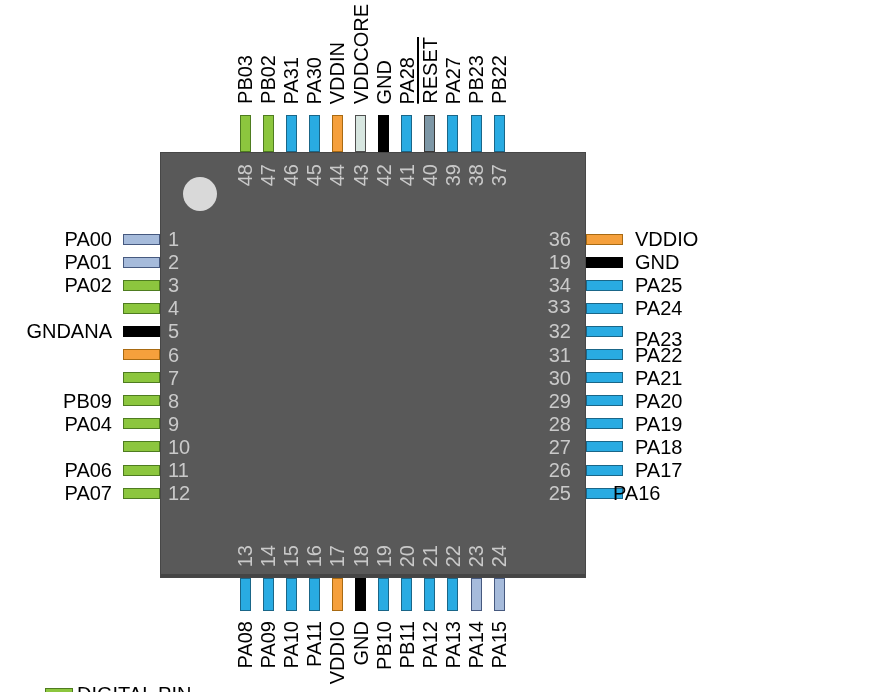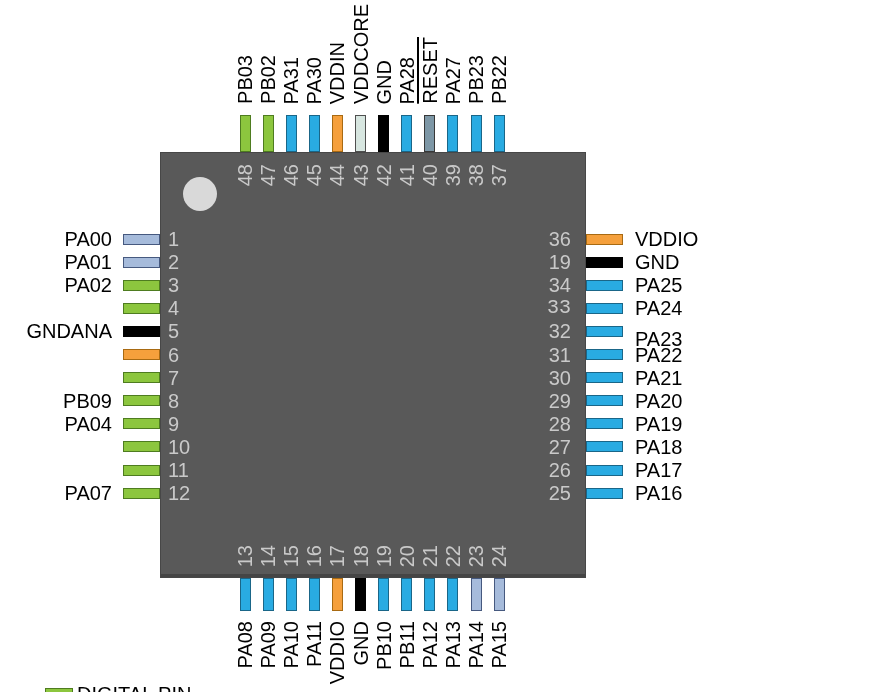--- a/index.html
+++ b/index.html
@@ -62,20 +62,21 @@
     <div class="lead" style="left: 123px; top: 395.2px; width: 37px; height: 11px; background: rgb(140, 198, 62); border-color: rgb(78, 124, 32);"></div>
     <span class="htext num" style="left: 168px; top: 389.7px;">8</span>
     <span class="htext alignright" style="left: 0px; width: 112px; top: 389.7px;">PB09</span>
     <div class="lead" style="left: 123px; top: 418.3px; width: 37px; height: 11px; background: rgb(140, 198, 62); border-color: rgb(78, 124, 32);"></div>
     <span class="htext num" style="left: 168px; top: 412.8px;">9</span>
     <span class="htext alignright" style="left: 0px; width: 112px; top: 412.8px;">PA04</span>
     <div class="lead" style="left: 123px; top: 441.4px; width: 37px; height: 11px; background: rgb(140, 198, 62); border-color: rgb(78, 124, 32);"></div>
     <span class="htext num" style="left: 168px; top: 435.9px;">10</span>
     <div class="lead" style="left: 123px; top: 464.5px; width: 37px; height: 11px; background: rgb(140, 198, 62); border-color: rgb(78, 124, 32);"></div>
     <span class="htext num" style="left: 168px; top: 459px;">11</span>
+    <span class="htext alignright" style="left: 0px; width: 112px; top: 459px;">PA06</span>
     <div class="lead" style="left: 123px; top: 487.6px; width: 37px; height: 11px; background: rgb(140, 198, 62); border-color: rgb(78, 124, 32);"></div>
     <span class="htext num" style="left: 168px; top: 482.1px;">12</span>
     <span class="htext alignright" style="left: 0px; width: 112px; top: 482.1px;">PA07</span>
     <div class="lead" style="left: 586px; top: 233.5px; width: 37px; height: 11px; background: rgb(245, 160, 60); border-color: rgb(168, 106, 18);"></div>
     <span class="htext num alignright" style="left: 537px; width: 34px; top: 228px;">36</span>
     <span class="htext" style="left: 635px; top: 228px;">VDDIO</span>
     <div class="lead" style="left: 586px; top: 256.6px; width: 37px; height: 11px; background: rgb(0, 0, 0); border-color: rgb(0, 0, 0);"></div>
     <span class="htext num alignright" style="left: 537px; width: 34px; top: 251.1px;">19</span>
     <span class="htext" style="left: 635px; top: 251.1px;">GND</span>
     <div class="lead" style="left: 586px; top: 279.7px; width: 37px; height: 11px; background: rgb(41, 171, 226); border-color: rgb(26, 102, 136);"></div>
@@ -100,21 +101,21 @@
     <span class="htext num alignright" style="left: 537px; width: 34px; top: 412.8px;">28</span>
     <span class="htext" style="left: 635px; top: 412.8px;">PA19</span>
     <div class="lead" style="left: 586px; top: 441.4px; width: 37px; height: 11px; background: rgb(41, 171, 226); border-color: rgb(26, 102, 136);"></div>
     <span class="htext num alignright" style="left: 537px; width: 34px; top: 435.9px;">27</span>
     <span class="htext" style="left: 635px; top: 435.9px; text-align: center;">PA18</span>
     <div class="lead" style="left: 586px; top: 464.5px; width: 37px; height: 11px; background: rgb(41, 171, 226); border-color: rgb(26, 102, 136);"></div>
     <span class="htext num alignright" style="left: 537px; width: 34px; top: 459px;">26</span>
     <span class="htext" style="left: 635px; top: 459px;">PA17</span>
     <div class="lead" style="left: 586px; top: 487.6px; width: 37px; height: 11px; background: rgb(41, 171, 226); border-color: rgb(26, 102, 136);"></div>
     <span class="htext num alignright" style="left: 537px; width: 34px; top: 482.1px;">25</span>
-    <span class="htext" style="left: 635px; top: 482.1px; text-align: center;">PA16</span>
+    <span class="htext" style="left: 613px; top: 482.1px; text-align: center;">PA16</span>
     <div class="lead" style="left: 239.5px; top: 115px; width: 11px; height: 37px; background: rgb(140, 198, 62); border-color: rgb(78, 124, 32);"></div>
     <span class="vtext num" style="left: 234px; top: 164px;">48</span>
     <span class="vtext" style="left: 234px; bottom: 588px;">PB03</span>
     <div class="lead" style="left: 262.6px; top: 115px; width: 11px; height: 37px; background: rgb(140, 198, 62); border-color: rgb(78, 124, 32);"></div>
     <span class="vtext num" style="left: 257.1px; top: 164px;">47</span>
     <span class="vtext" style="left: 257.1px; bottom: 588px;">PB02</span>
     <div class="lead" style="left: 285.7px; top: 115px; width: 11px; height: 37px; background: rgb(41, 171, 226); border-color: rgb(26, 102, 136);"></div>
     <span class="vtext num" style="left: 280.2px; top: 164px;">46</span>
     <span class="vtext" style="left: 280.2px; bottom: 588px;">PA31</span>
     <div class="lead" style="left: 308.8px; top: 115px; width: 11px; height: 37px; background: rgb(41, 171, 226); border-color: rgb(26, 102, 136);"></div>

